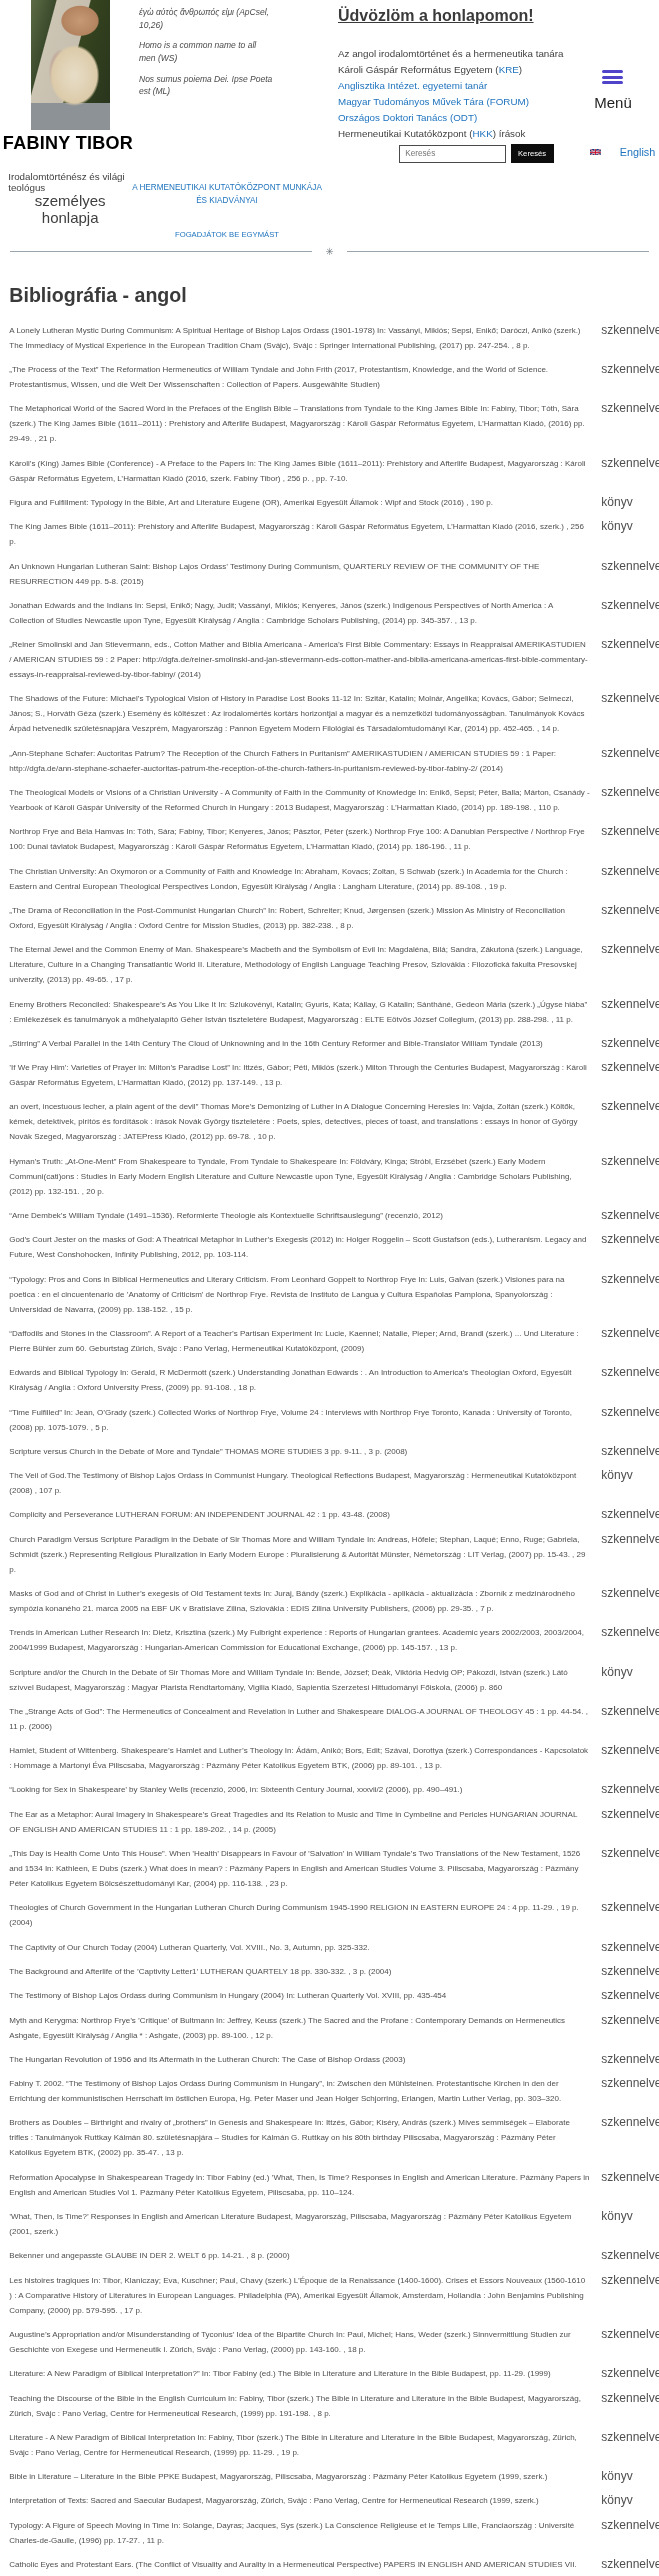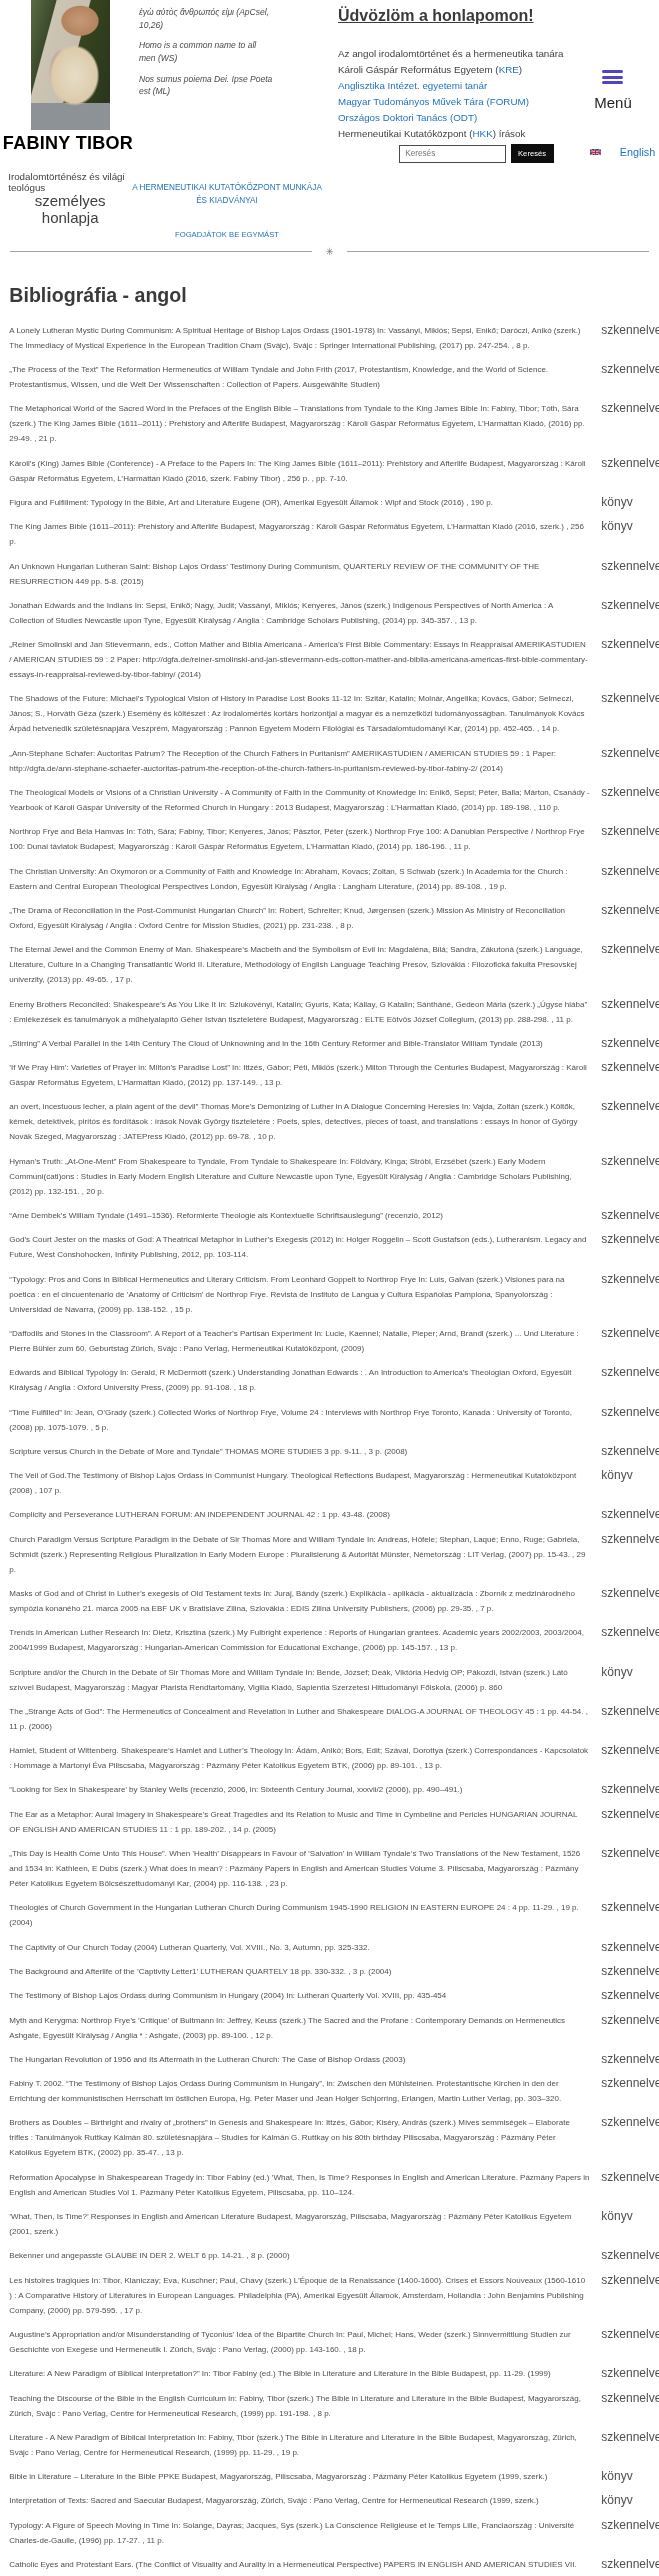--- a/index.html
+++ b/index.html
@@ -184,21 +184,21 @@
     </div>
     <div class="bib-entry">
       <div class="bib-text">Northrop Frye and Béla Hamvas In: Tóth, Sára; Fabiny, Tibor; Kenyeres, János; Pásztor, Péter (szerk.) Northrop Frye 100: A Danubian Perspective / Northrop Frye 100: Dunai távlatok Budapest, Magyarország : Károli Gáspár Református Egyetem, L’Harmattan Kiadó, (2014) pp. 186-196. , 11 p.</div>
       <div class="bib-label">szkennelve</div>
     </div>
     <div class="bib-entry">
       <div class="bib-text">The Christian University: An Oxymoron or a Community of Faith and Knowledge In: Abraham, Kovacs; Zoltan, S Schwab (szerk.) In Academia for the Church : Eastern and Central European Theological Perspectives London, Egyesült Királyság / Anglia : Langham Literature, (2014) pp. 89-108. , 19 p.</div>
       <div class="bib-label">szkennelve</div>
     </div>
     <div class="bib-entry">
-      <div class="bib-text">„The Drama of Reconciliation in the Post-Communist Hungarian Church” In: Robert, Schreiter; Knud, Jørgensen (szerk.) Mission As Ministry of Reconciliation Oxford, Egyesült Királyság / Anglia : Oxford Centre for Mission Studies, (2021) pp. 231-238. , 8 p.</div>
+      <div class="bib-text">„The Drama of Reconciliation in the Post-Communist Hungarian Church” In: Robert, Schreiter; Knud, Jørgensen (szerk.) Mission As Ministry of Reconciliation Oxford, Egyesült Királyság / Anglia : Oxford Centre for Mission Studies, (2013) pp. 382-238. , 8 p.</div>
       <div class="bib-label">szkennelve</div>
     </div>
     <div class="bib-entry">
       <div class="bib-text">The Eternal Jewel and the Common Enemy of Man. Shakespeare’s Macbeth and the Symbolism of Evil In: Magdaléna, Bilá; Sandra, Zákutoná (szerk.) Language, Literature, Culture in a Changing Transatlantic World II. Literature, Methodology of English Language Teaching Presov, Szlovákia : Filozofická fakulta Presovskej univerzity, (2013) pp. 49-65. , 17 p.</div>
       <div class="bib-label">szkennelve</div>
     </div>
     <div class="bib-entry">
       <div class="bib-text">Enemy Brothers Reconciled: Shakespeare’s As You Like It In: Szlukovényi, Katalin; Gyuris, Kata; Kállay, G Katalin; Sántháné, Gedeon Mária (szerk.) „Úgyse hiába” : Emlékezések és tanulmányok a műhelyalapító Géher István tiszteletére Budapest, Magyarország : ELTE Eötvös József Collegium, (2013) pp. 288-298. , 11 p.</div>
       <div class="bib-label">szkennelve</div>
     </div>

